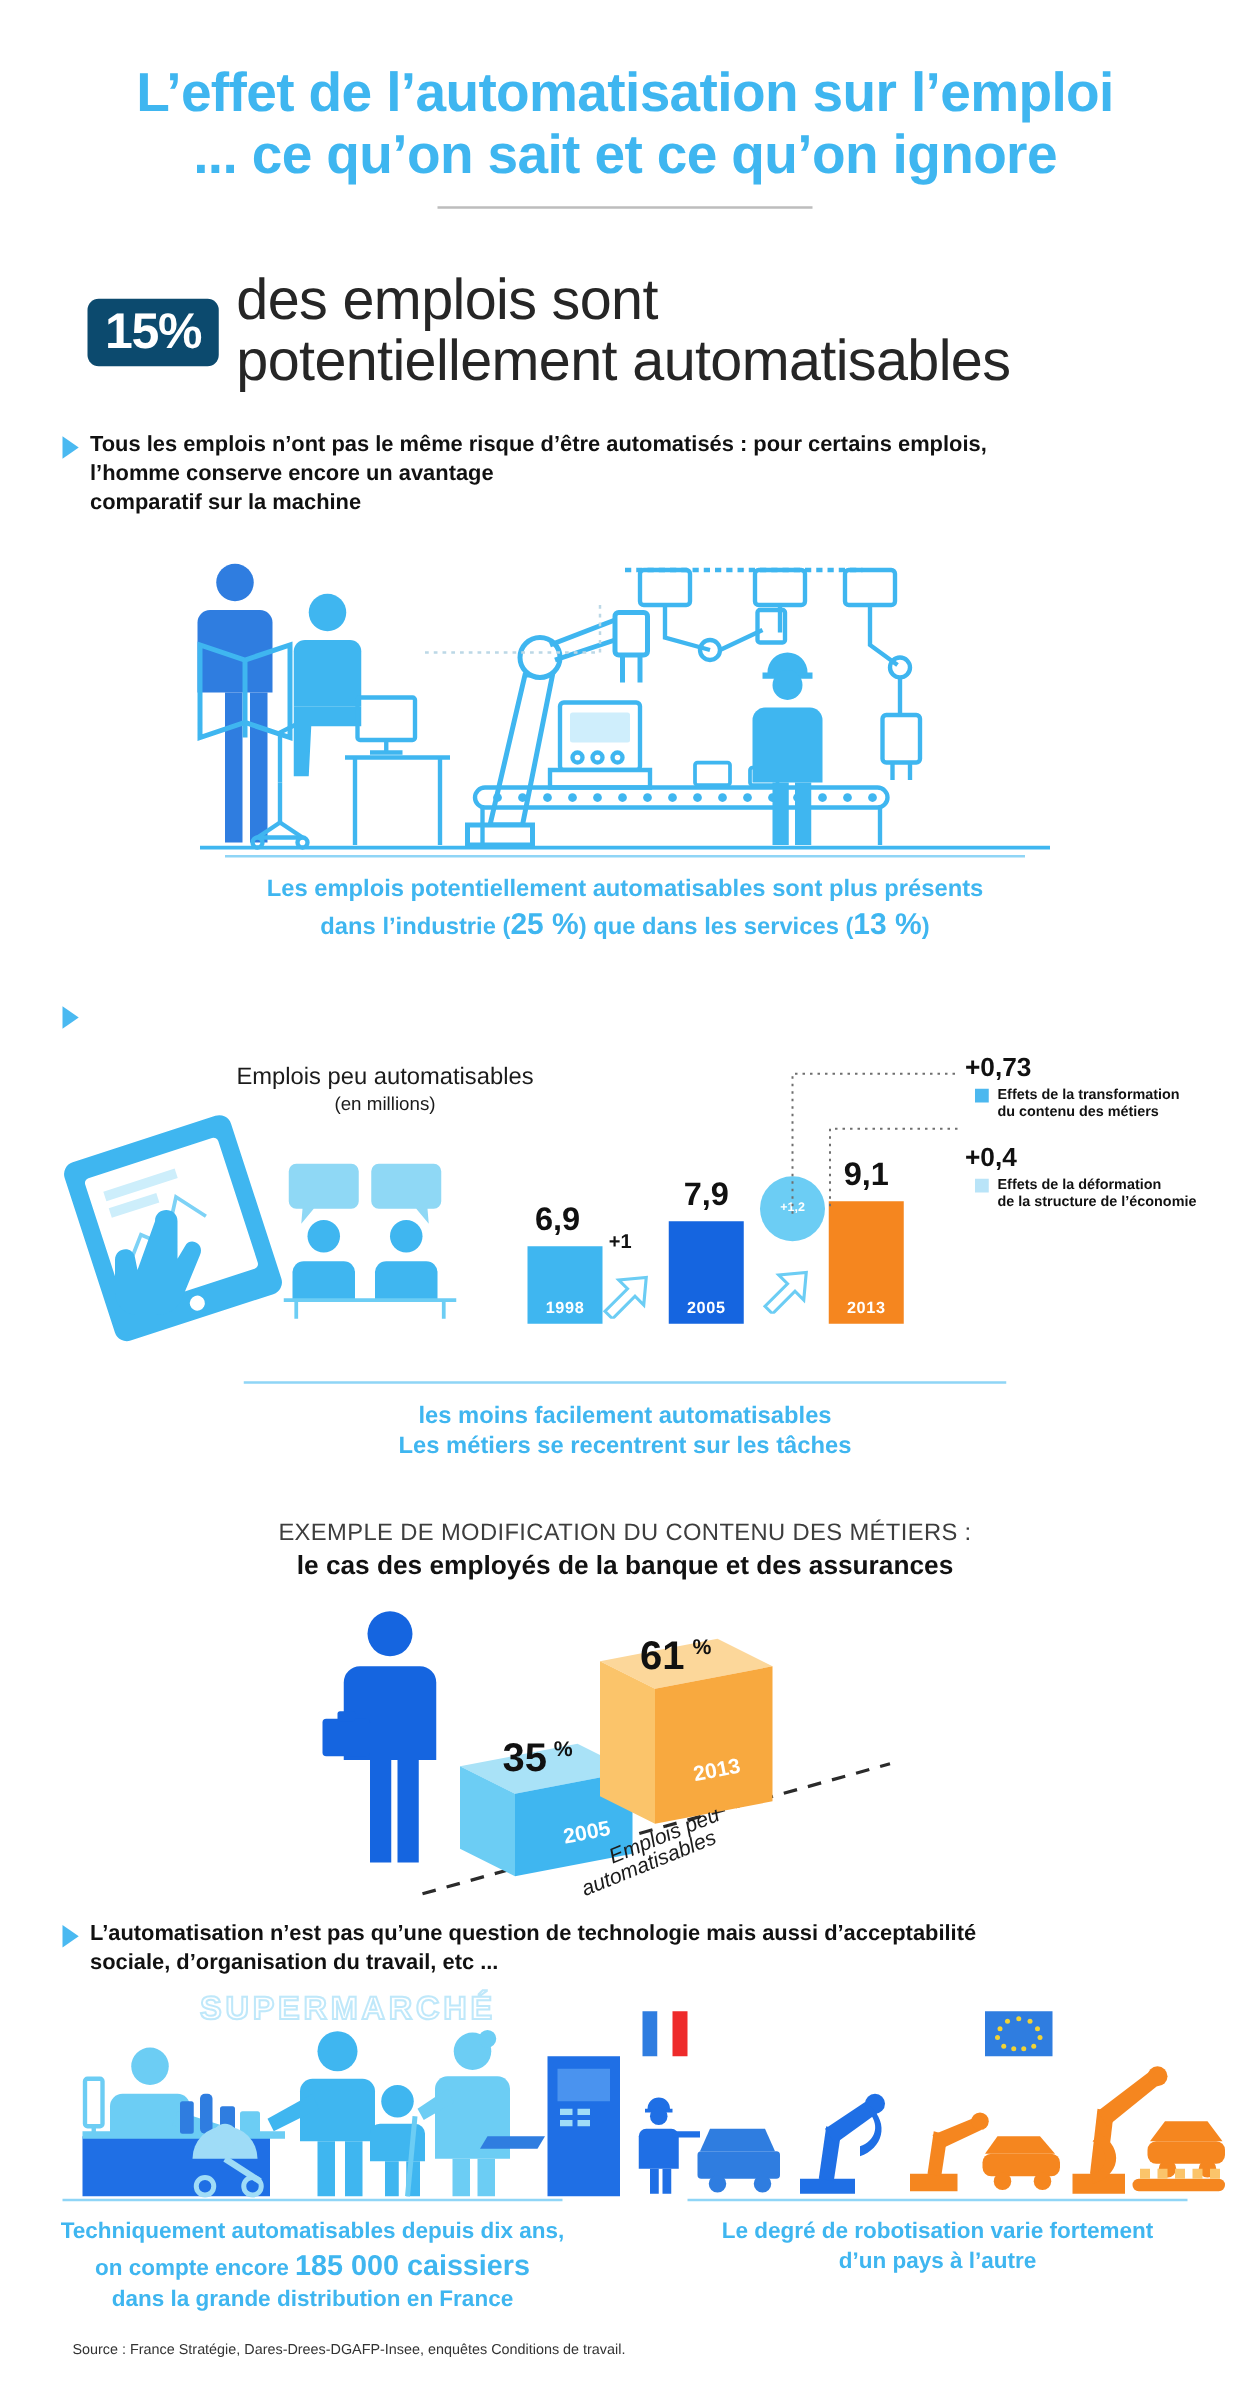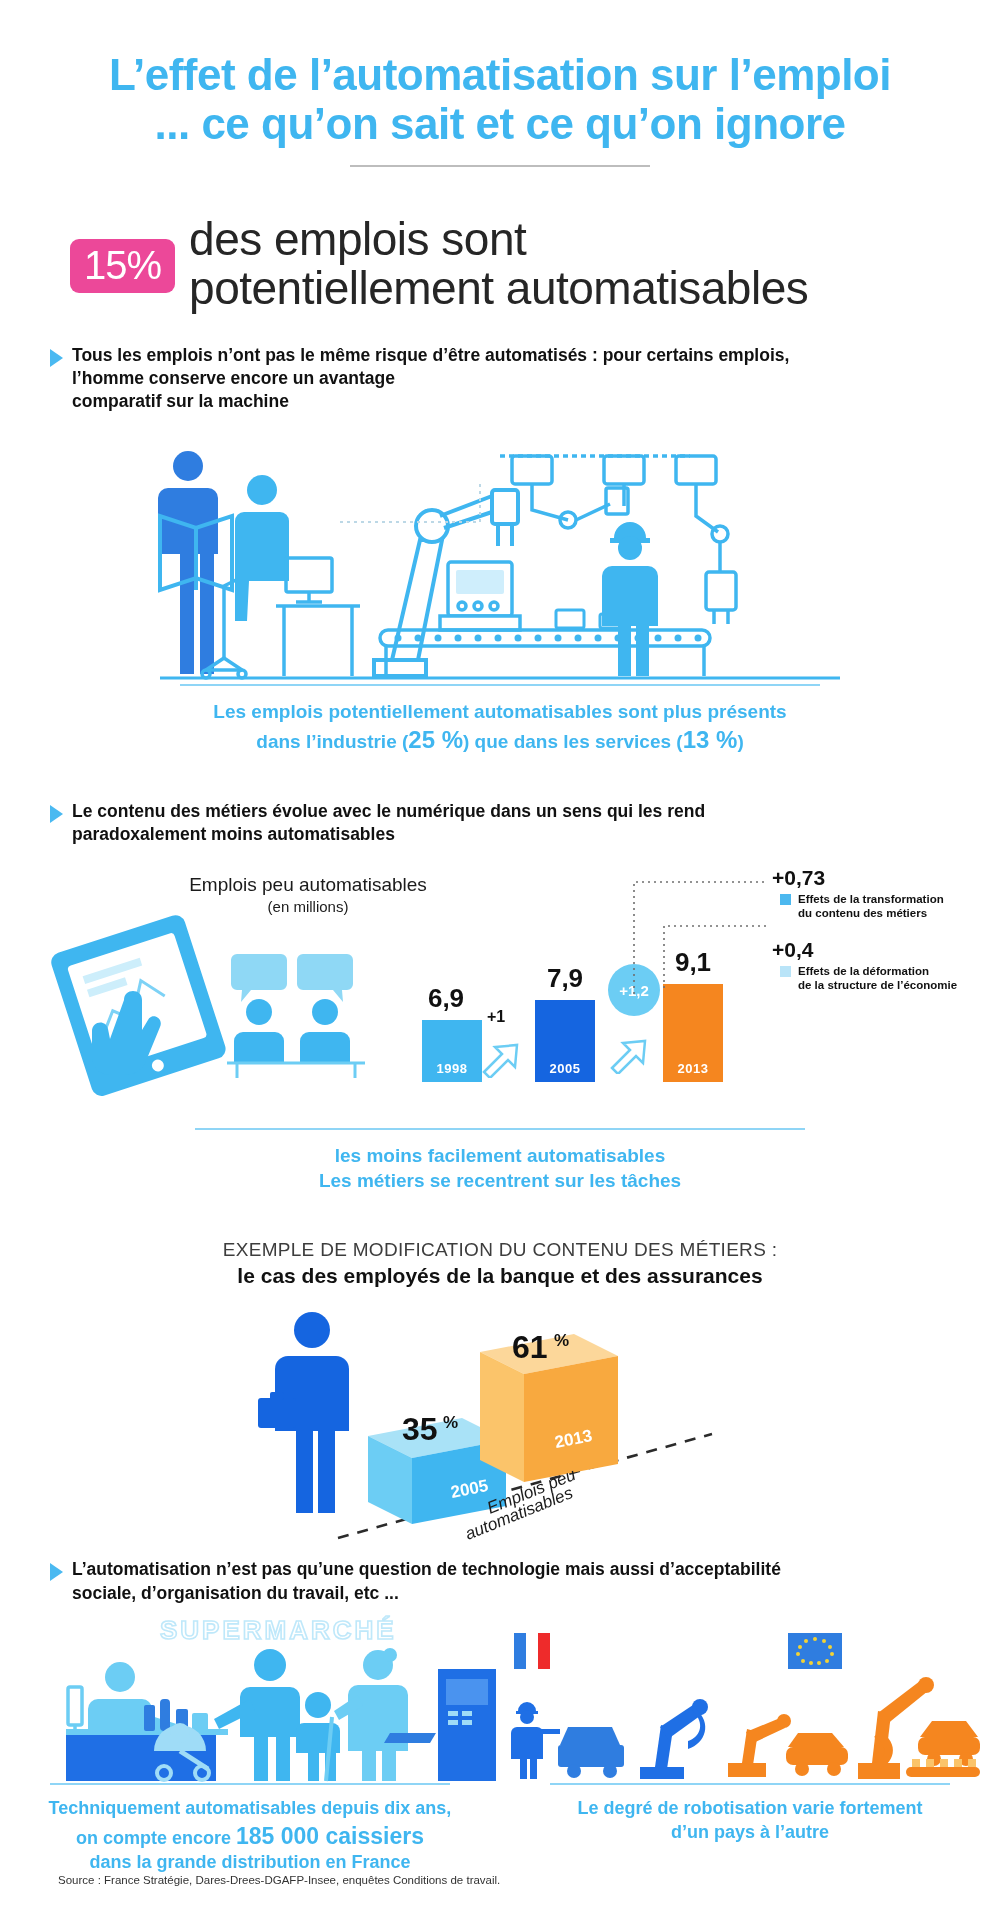--- a/index.html
+++ b/index.html
@@ -19,21 +19,21 @@
   .title .l2{display:block;}
   .title-rule{
     width:300px;height:2px;background:#bdbdbd;margin:16px auto 0 auto;
   }
 
   
   .headline{
     display:flex;align-items:flex-start;margin:48px 0 0 70px;
   }
   .pct-badge{
-    background:#ec4899;color:#fff;font-weight:normal;font-size:40px;
+    background:#0c4a6e;color:#fff;font-weight:bold;font-size:40px;
     border-radius:9px;padding:6px 14px 8px 14px;line-height:1;
     margin-top:24px;letter-spacing:-1px;
   }
   .headline-text{
     margin-left:14px;font-size:46px;line-height:1.08;color:#262626;
     font-weight:400;letter-spacing:-0.5px;
   }
 
   
   .bullet{
@@ -77,21 +77,21 @@
   .bar .box{width:100%;position:relative;}
   .bar .yr{
     position:absolute;bottom:6px;left:0;right:0;text-align:center;
     color:#fff;font-size:13px;font-weight:bold;letter-spacing:0.5px;
   }
   .delta{
     position:absolute;font-size:16px;font-weight:bold;color:#111;
   }
   .bubble{
     position:absolute;width:52px;height:52px;border-radius:50%;
-    background:#6ccdf4;color:#fff;font-weight:bold;font-size:15px;
+    background:#6ccdf4;color:#fff;font-weight:bold;font-size:10px;
     display:flex;align-items:center;justify-content:center;
   }
   .legend-num{
     position:absolute;font-size:21px;font-weight:bold;color:#111;
   }
   .legend-row{
     position:absolute;font-size:11.5px;font-weight:bold;color:#111;
     line-height:1.25;padding-left:18px;width:190px;
   }
   .legend-sw{
@@ -266,24 +266,20 @@
   <div class="cap-rule" style="width:640px;margin-top:-6px;"></div>
   <div class="caption">
     <div>Les emplois potentiellement automatisables sont plus présents</div>
     <div>
       <span>dans l’industrie (</span><span class="big">25 %</span><span>) que dans les services (</span><span class="big">13 %</span><span>)</span>
     </div>
   </div>
 
   <div class="bullet" style="margin-top:44px;">
     <div class="bullet-arrow"></div>
-    <div class="bullet-text">
-      <div>Le contenu des métiers évolue avec le numérique dans un sens  qui les rend</div>
-      <div>paradoxalement moins automatisables</div>
-    </div>
   </div>
 
   <div class="chart2">
 
     <svg width="200" height="200" viewBox="0 0 200 200" style="position:absolute;left:40px;top:40px;">
       <g transform="rotate(-18 100 100)">
         <rect x="28" y="26" width="140" height="150" rx="10" fill="#3fb6f0"></rect>
         <rect x="42" y="42" width="112" height="110" rx="4" fill="#ffffff"></rect>
         <g stroke="#7dd2f6" stroke-width="3" fill="none">
           <path d="M54 120 l18 -22 l16 14 l20 -34 l18 22"></path>

